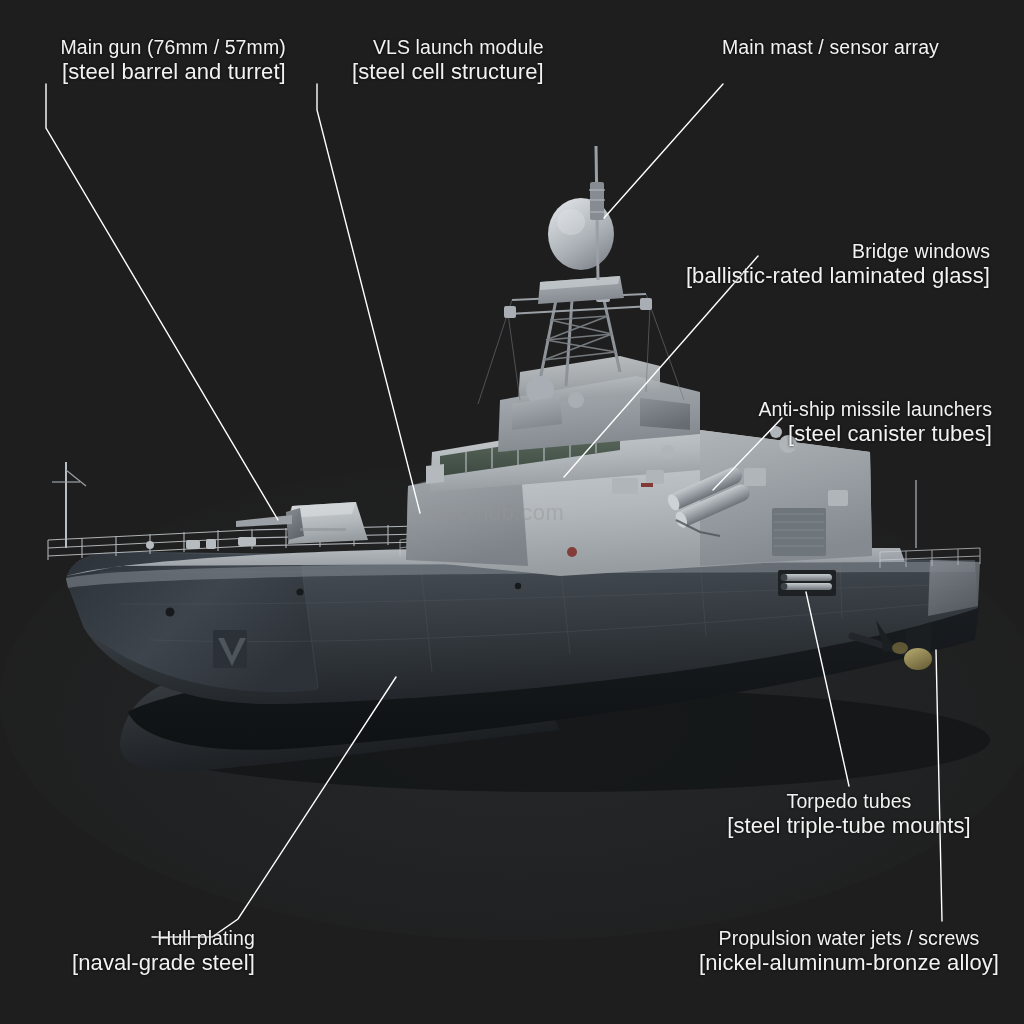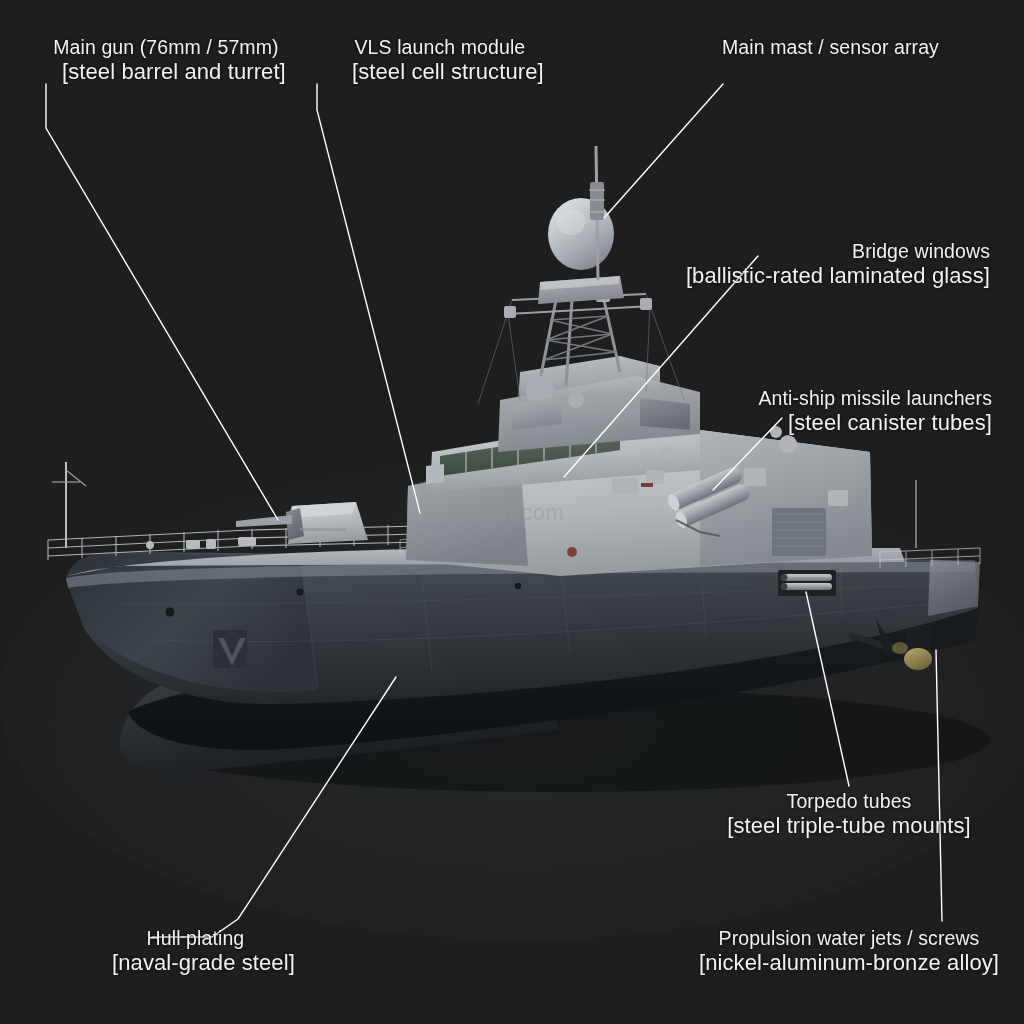--- a/index.html
+++ b/index.html
@@ -35,21 +35,21 @@
     font-size: 19.5px;
     font-weight: 400;
     letter-spacing: 0.1px;
   }
   .callout .sub {
     display: block;
     font-size: 22px;
     font-weight: 400;
     letter-spacing: 0.1px;
   }
-  .al-left  { text-align: center; }
+  .al-left  { text-align: right; }
   .al-right { text-align: right; margin-top: 32px; }
   .al-center{ text-align: center; }
 
   .watermark {
     position: absolute;
     left: 424px;
     top: 500px;
     font-size: 22px;
     letter-spacing: 0.6px;
     color: rgba(150,150,150,0.45);
@@ -394,31 +394,31 @@
         <span class="ttl">VLS launch module</span>
         <span class="sub" style="padding-left: 16px;">[steel cell structure]</span>
       </div>
       <div class="callout al-left" style="top: 36px; left: 722px;">
         <span class="ttl">Main mast / sensor array</span>
       </div>
       <div class="callout al-right" style="top: 208px; left: 0px; width: 990px; text-align: right;">
         <span class="ttl">Bridge windows</span>
         <span class="sub">[ballistic-rated laminated glass]</span>
       </div>
-      <div class="callout al-right" style="top: 355px; left: 0px; width: 992px; text-align: right;">
+      <div class="callout al-right" style="top: 366px; left: 0px; width: 992px; text-align: right;">
         <span class="ttl">Anti-ship missile launchers</span>
         <span class="sub">[steel canister tubes]</span>
       </div>
       <div class="callout al-center" style="top: 790px; left: 589px; width: 520px; text-align: center;">
         <span class="ttl">Torpedo tubes</span>
         <span class="sub">[steel triple-tube mounts]</span>
       </div>
       <div class="callout al-center" style="top: 927px; left: 589px; width: 520px; text-align: center;">
         <span class="ttl">Propulsion water jets / screws</span>
         <span class="sub">[nickel-aluminum-bronze alloy]</span>
       </div>
-      <div class="callout al-left" style="top: 927px; left: 56px; margin-left: 40px;">
+      <div class="callout al-left" style="top: 927px; left: 56px;">
         <span class="ttl">Hull plating</span>
         <span class="sub" style="padding-left: 16px;">[naval-grade steel]</span>
       </div>
     </div>
 
 </div>
 
 </body></html>

